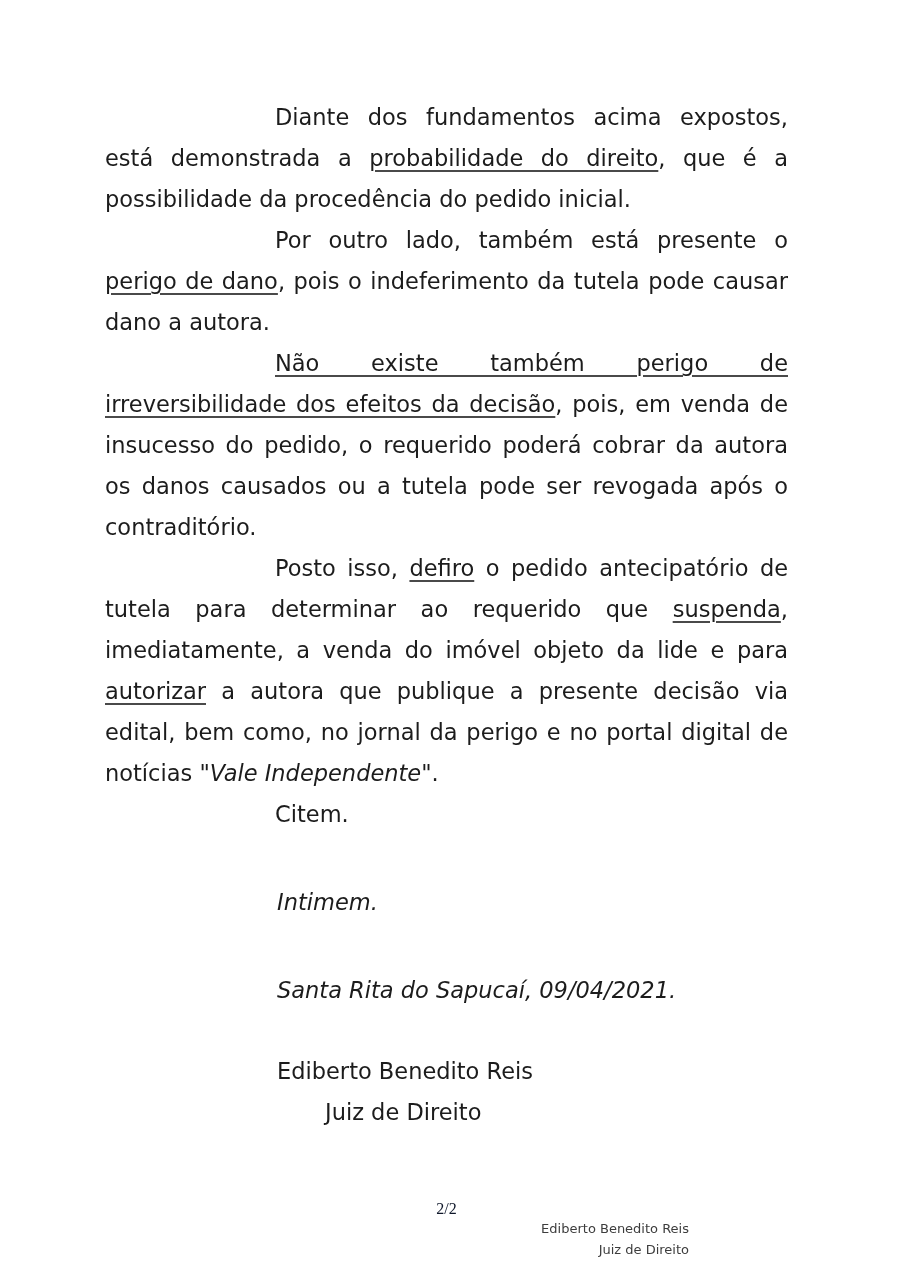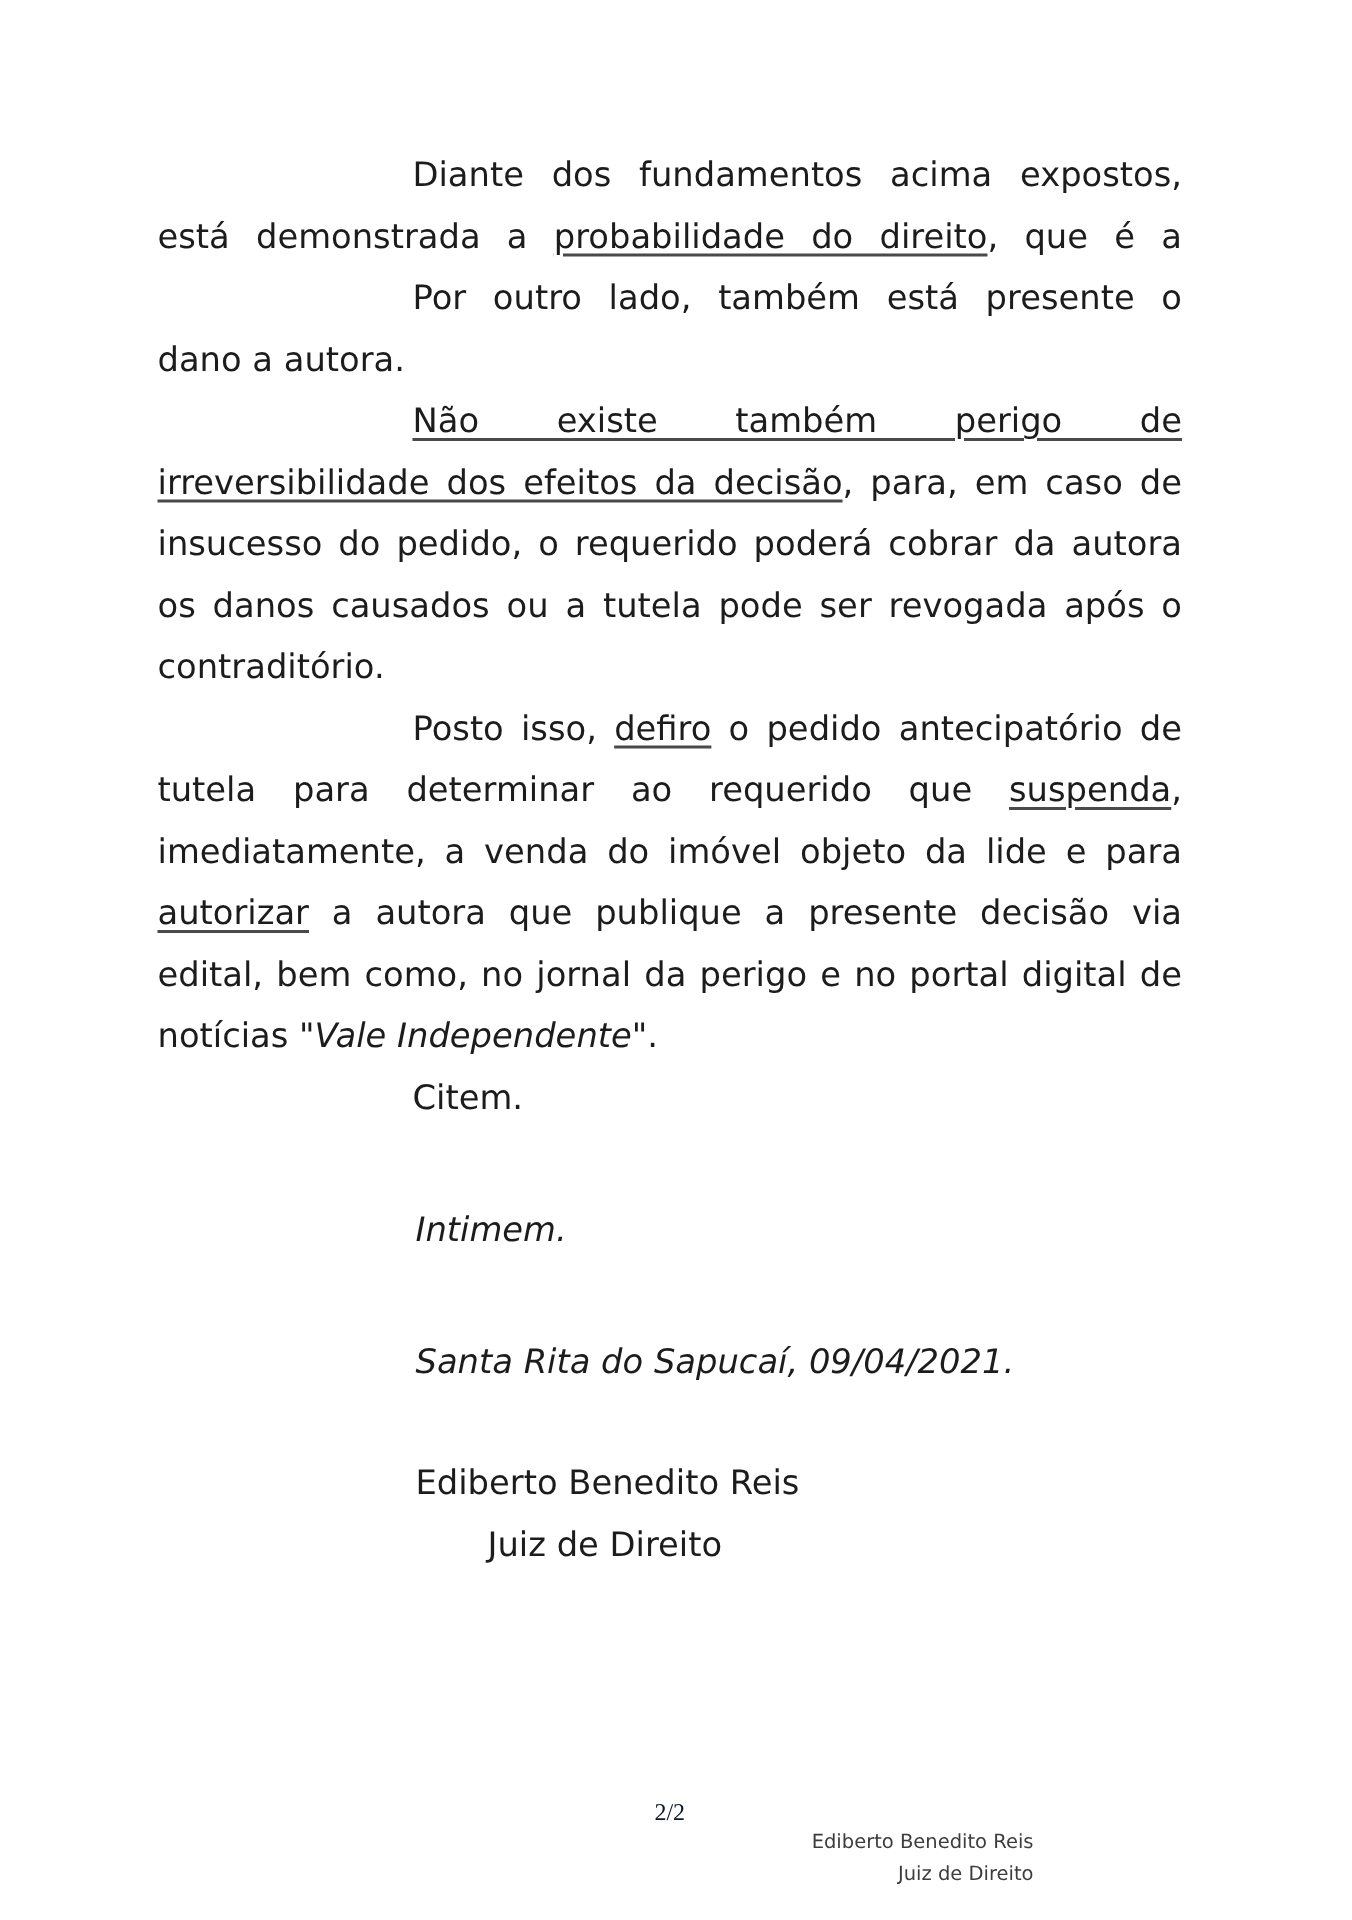--- a/index.html
+++ b/index.html
@@ -70,28 +70,30 @@
 </style>
 </head>
 <body>
 
 <div class="page">
   <main class="doc">
     <section id="paragraphs">
         <div>
           <div class="line indent"><span class="">Diante dos fundamentos acima expostos,</span></div>
           <div class="line"><span class="">está demonstrada a </span><span class="u">probabilidade do direito</span><span class="">, que é a</span></div>
+          <div class="line last"><span class="">possibilidade da procedência do pedido inicial.</span></div>
         </div>
         <div>
           <div class="line indent"><span class="">Por outro lado, também está presente o</span></div>
+          <div class="line"><span class="u">perigo de dano</span><span class="">, pois o indeferimento da tutela pode causar</span></div>
           <div class="line last"><span class="">dano a autora.</span></div>
         </div>
         <div>
           <div class="line indent"><span class="u">Não existe também perigo de</span></div>
-          <div class="line"><span class="u">irreversibilidade dos efeitos da decisão</span><span class="">, para, em caso de</span></div>
+          <div class="line"><span class="u">irreversibilidade dos efeitos da decisão</span><span class="">, pois, em venda de</span></div>
           <div class="line"><span class="">insucesso do pedido, o requerido poderá cobrar da autora</span></div>
           <div class="line"><span class="">os danos causados ou a tutela pode ser revogada após o</span></div>
           <div class="line last"><span class="">contraditório.</span></div>
         </div>
         <div>
           <div class="line indent"><span class="b">Posto isso,</span><span class=""> </span><span class="u">defiro</span><span class=""> o pedido antecipatório de</span></div>
           <div class="line"><span class="">tutela para determinar ao requerido que </span><span class="u">suspenda</span><span class="">,</span></div>
           <div class="line"><span class="b">imediatamente</span><span class="">, a venda do imóvel objeto da lide e para</span></div>
           <div class="line"><span class="u">autorizar</span><span class=""> a autora que publique a presente decisão via</span></div>
           <div class="line"><span class="">edital, bem como, no jornal da perigo e no portal digital de</span></div>

